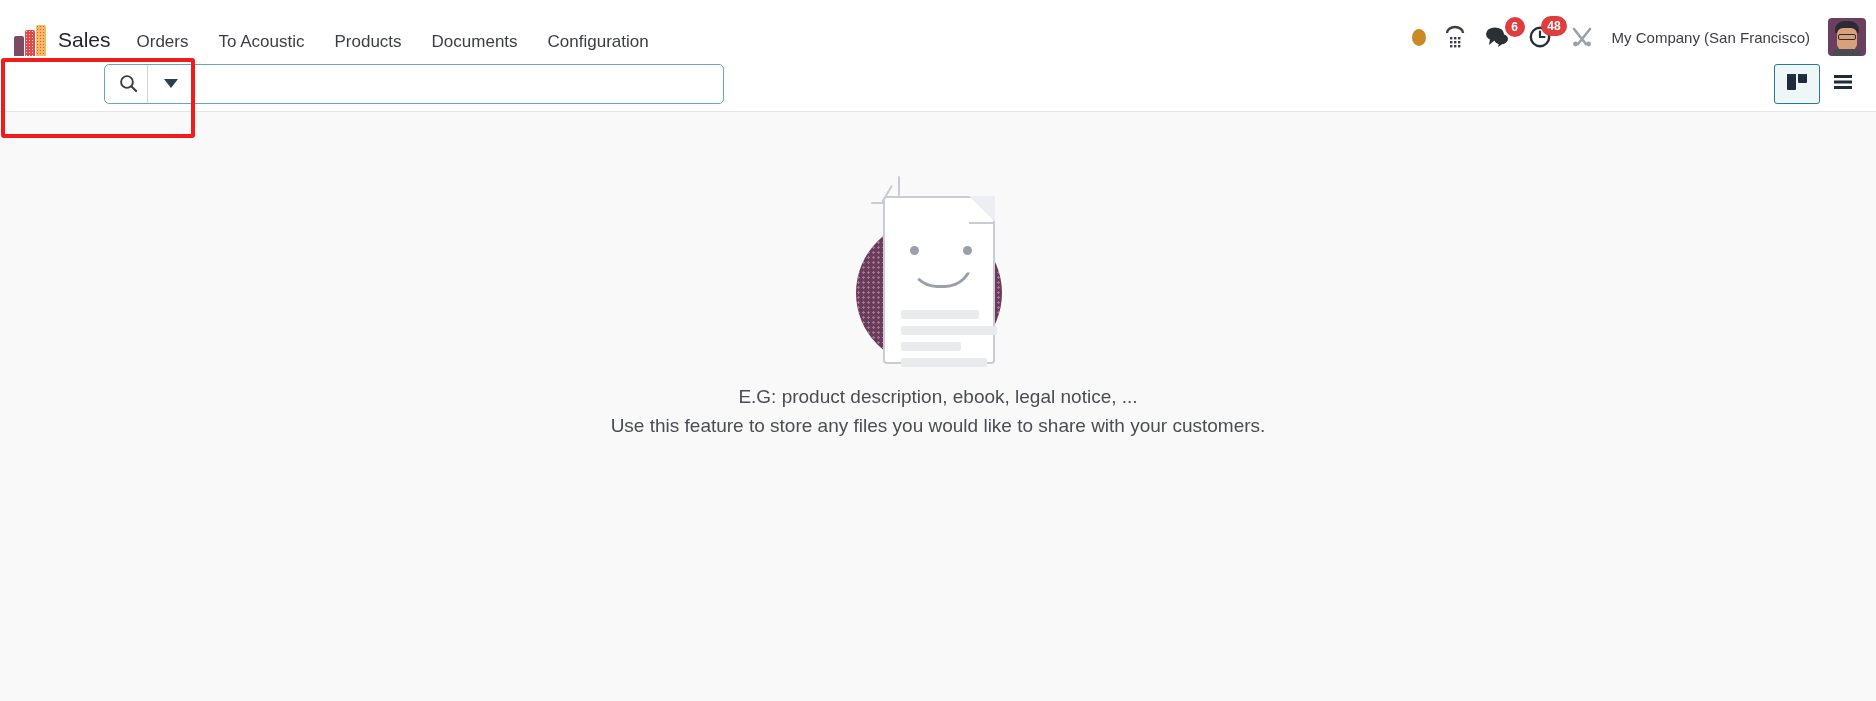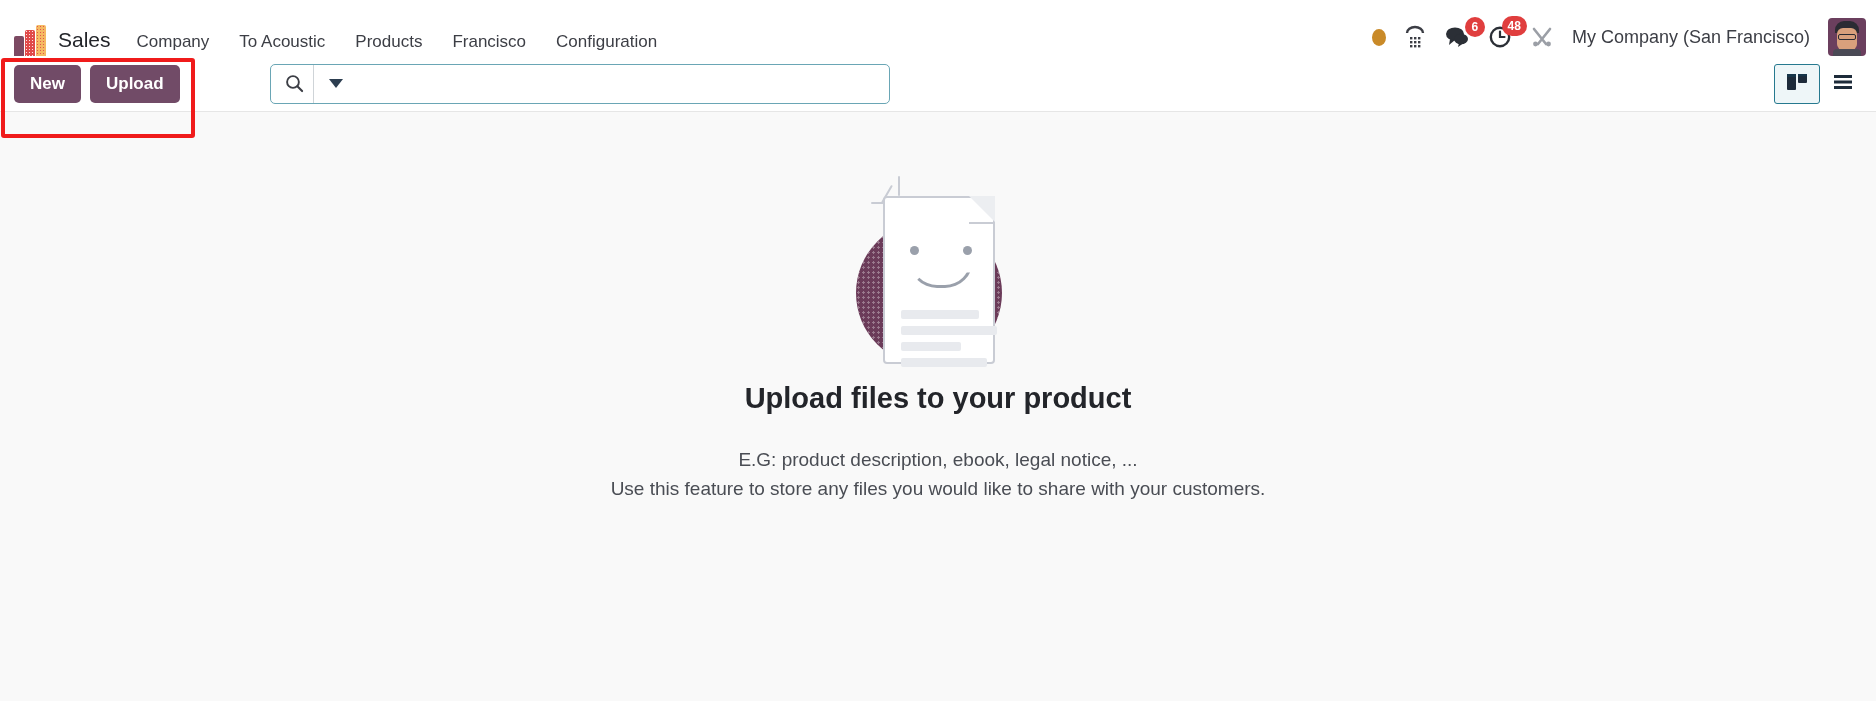--- a/index.html
+++ b/index.html
@@ -49,21 +49,21 @@
   }
   .sys-dot { width: 14px; height: 17px; border-radius: 50%; background: #c98a28; }
 
   .icon-wrap { position: relative; display: flex; align-items: center; cursor: pointer; }
   .badge {
     position: absolute; top: -9px; right: -15px;
     background: #e03e3e; color: #fff; border-radius: 10px;
     font-size: 12px; line-height: 1; font-weight: 600;
     padding: 4px 6px; min-width: 20px; text-align: center;
   }
-  .company-name { font-size: 18px; color: #3c3e45; white-space: nowrap; cursor: pointer; }
+  .company-name { font-size: 15px; color: #3c3e45; white-space: nowrap; cursor: pointer; }
   .avatar {
     width: 38px; height: 38px; border-radius: 4px; overflow: hidden;
     background: #6b3f5e; position: relative; flex: none; cursor: pointer;
   }
   .av-hair { position: absolute; top: 3px; left: 7px; width: 24px; height: 12px;
     background: #2b2b33; border-radius: 9px 9px 0 0; }
   .av-face { position: absolute; top: 10px; left: 9px; width: 20px; height: 22px;
     background: #d9a07c; border-radius: 6px; }
   .av-glass { position: absolute; top: 16px; left: 10px; width: 18px; height: 6px;
     border: 1.5px solid #2b2b33; border-radius: 2px; }
@@ -208,24 +208,24 @@
       <div class="bar bar-a"></div>
       <div class="bar bar-b"></div>
       <div class="bar-dots"></div>
       <div class="bar bar-c"></div>
       <div class="bar-dots2"></div>
     </div>
     <div class="app-name">Sales</div>
   </div>
 
   <div class="nav-links">
-    <div class="nav-link">Company</div>
+    <div class="nav-link">Orders</div>
     <div class="nav-link">To Acoustic</div>
     <div class="nav-link">Products</div>
-    <div class="nav-link">Francisco</div>
+    <div class="nav-link">Documents</div>
     <div class="nav-link">Configuration</div>
   </div>
 
   <div class="nav-right">
     <div class="sys-dot"></div>
 
     <div class="icon-wrap">
       <svg width="22" height="24" viewBox="0 0 22 24">
         <path d="M3 8 A8 6 0 0 1 19 8" stroke="#3c3e45" stroke-width="2.4" fill="none"></path>
         <g fill="#3c3e45">
@@ -276,24 +276,20 @@
       <div class="av-glass"></div>
       <div class="av-body"></div>
     </div>
   </div>
 </div>
 
 <div class="control-panel">
 
   <div class="highlight-box"></div>
 
-  <div class="btn-group">
-    <button class="cp-btn">New</button>
-    <button class="cp-btn">Upload</button>
-  </div>
 
   <div class="breadcrumb">
   </div>
 
   <div class="searchview">
     <span class="search-icon-box">
       <svg width="19" height="19" viewBox="0 0 20 20">
         <circle cx="8.4" cy="8.4" r="6.2" fill="none" stroke="#3c3e45" stroke-width="2"></circle>
         <path d="M13 13 L18 18" stroke="#3c3e45" stroke-width="2.2" stroke-linecap="round"></path>
       </svg>
@@ -340,16 +336,15 @@
       <div class="eye eye-l"></div>
       <div class="eye eye-r"></div>
       <div class="smile"></div>
       <div class="tline t1"></div>
       <div class="tline t2"></div>
       <div class="tline t3"></div>
       <div class="tline t4"></div>
     </div>
   </div>
 
-  <div class="empty-title">Upload files to your product</div>
   <div class="empty-sub">E.G: product description, ebook, legal notice, ...</div>
   <div class="empty-sub">Use this feature to store any files you would like to share with your customers.</div>
 </div>
 
 </body></html>

